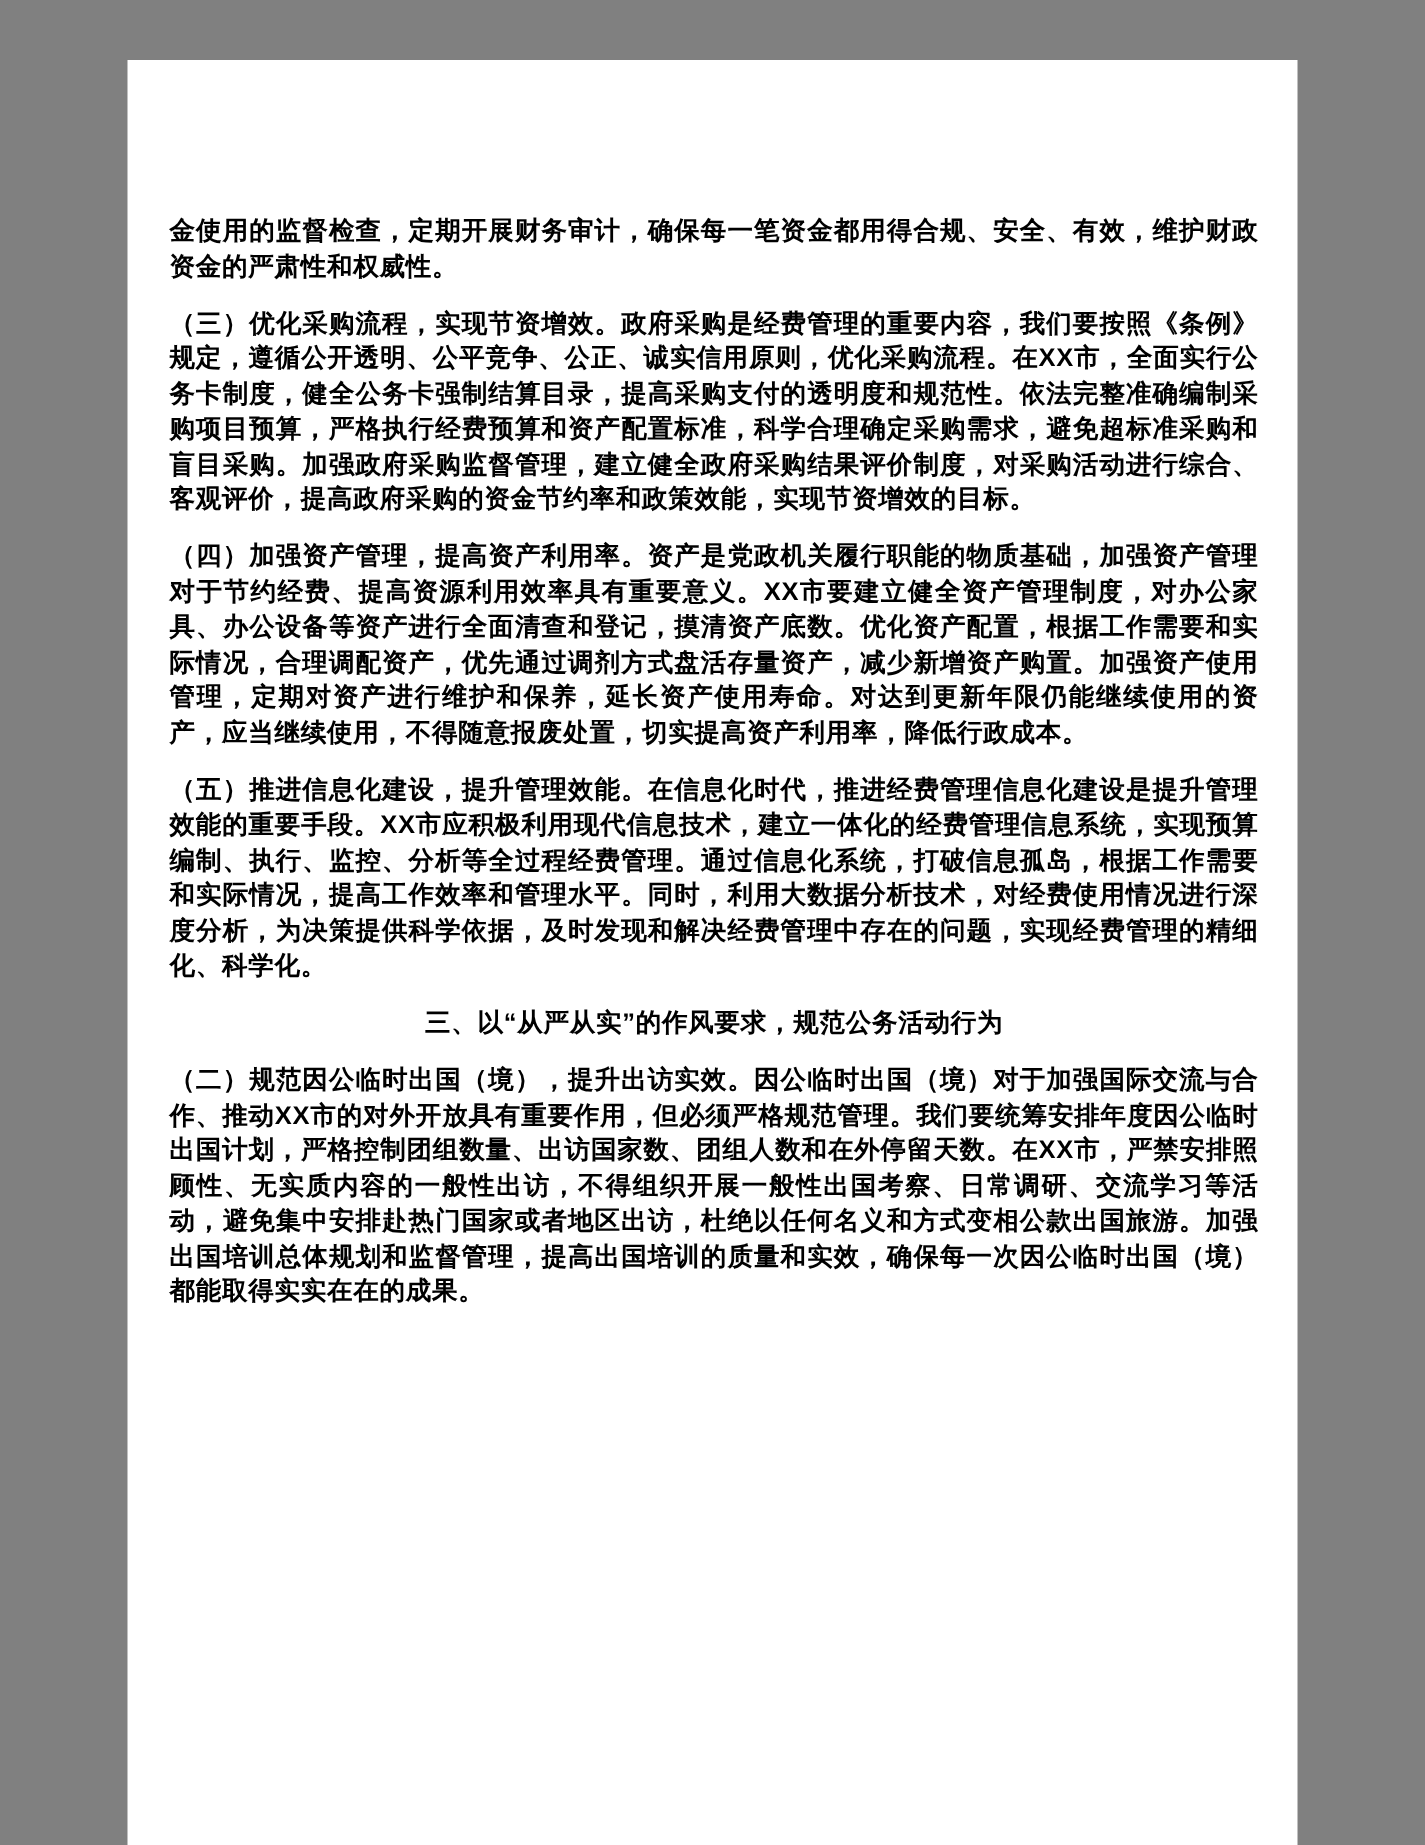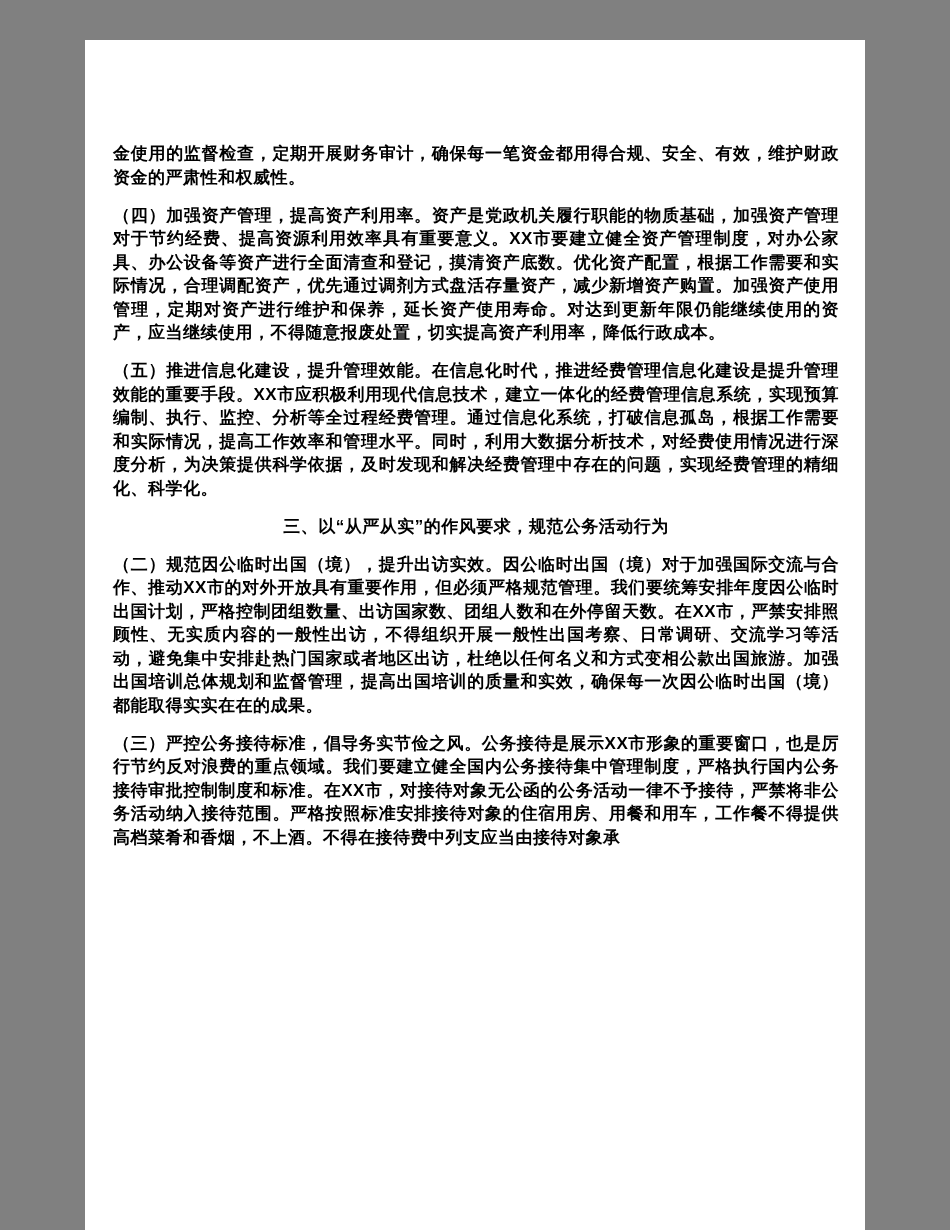--- a/index.html
+++ b/index.html
@@ -40,19 +40,19 @@
   .page p.heading {
     text-align: center;
   }
 </style>
 </head>
 <body>
 
 <div class="backdrop">
   <div class="page">
     <p>金使用的监督检查，定期开展财务审计，确保每一笔资金都用得合规、安全、有效，维护财政资金的严肃性和权威性。</p>
+    <p>（三）优化采购流程，实现节资增效。政府采购是经费管理的重要内容，我们要按照《条例》规定，遵循公开透明、公平竞争、公正、诚实信用原则，优化采购流程。在XX市，全面实行公务卡制度，健全公务卡强制结算目录，提高采购支付的透明度和规范性。依法完整准确编制采购项目预算，严格执行经费预算和资产配置标准，科学合理确定采购需求，避免超标准采购和盲目采购。加强政府采购监督管理，建立健全政府采购结果评价制度，对采购活动进行综合、客观评价，提高政府采购的资金节约率和政策效能，实现节资增效的目标。</p>
     <p>（四）加强资产管理，提高资产利用率。资产是党政机关履行职能的物质基础，加强资产管理对于节约经费、提高资源利用效率具有重要意义。XX市要建立健全资产管理制度，对办公家具、办公设备等资产进行全面清查和登记，摸清资产底数。优化资产配置，根据工作需要和实际情况，合理调配资产，优先通过调剂方式盘活存量资产，减少新增资产购置。加强资产使用管理，定期对资产进行维护和保养，延长资产使用寿命。对达到更新年限仍能继续使用的资产，应当继续使用，不得随意报废处置，切实提高资产利用率，降低行政成本。</p>
     <p>（五）推进信息化建设，提升管理效能。在信息化时代，推进经费管理信息化建设是提升管理效能的重要手段。XX市应积极利用现代信息技术，建立一体化的经费管理信息系统，实现预算编制、执行、监控、分析等全过程经费管理。通过信息化系统，打破信息孤岛，根据工作需要和实际情况，提高工作效率和管理水平。同时，利用大数据分析技术，对经费使用情况进行深度分析，为决策提供科学依据，及时发现和解决经费管理中存在的问题，实现经费管理的精细化、科学化。</p>
     <p class="heading">三、以“从严从实”的作风要求，规范公务活动行为</p>
     <p>（二）规范因公临时出国（境），提升出访实效。因公临时出国（境）对于加强国际交流与合作、推动XX市的对外开放具有重要作用，但必须严格规范管理。我们要统筹安排年度因公临时出国计划，严格控制团组数量、出访国家数、团组人数和在外停留天数。在XX市，严禁安排照顾性、无实质内容的一般性出访，不得组织开展一般性出国考察、日常调研、交流学习等活动，避免集中安排赴热门国家或者地区出访，杜绝以任何名义和方式变相公款出国旅游。加强出国培训总体规划和监督管理，提高出国培训的质量和实效，确保每一次因公临时出国（境）都能取得实实在在的成果。</p>
-    <p>（三）严控公务接待标准，倡导务实节俭之风。公务接待是展示XX市形象的重要窗口，也是厉行节约反对浪费的重点领域。我们要建立健全国内公务接待集中管理制度，严格执行国内公务接待审批控制制度和标准。在XX市，对接待对象无公函的公务活动一律不予接待，严禁将非公务活动纳入接待范围。严格按照标准安排接待对象的住宿用房、用餐和用车，工作餐不得提供高档菜肴和香烟，不上酒。不得在接待费中列支应当由接待对象承</p>
   </div>
 </div>
 
 </body></html>

